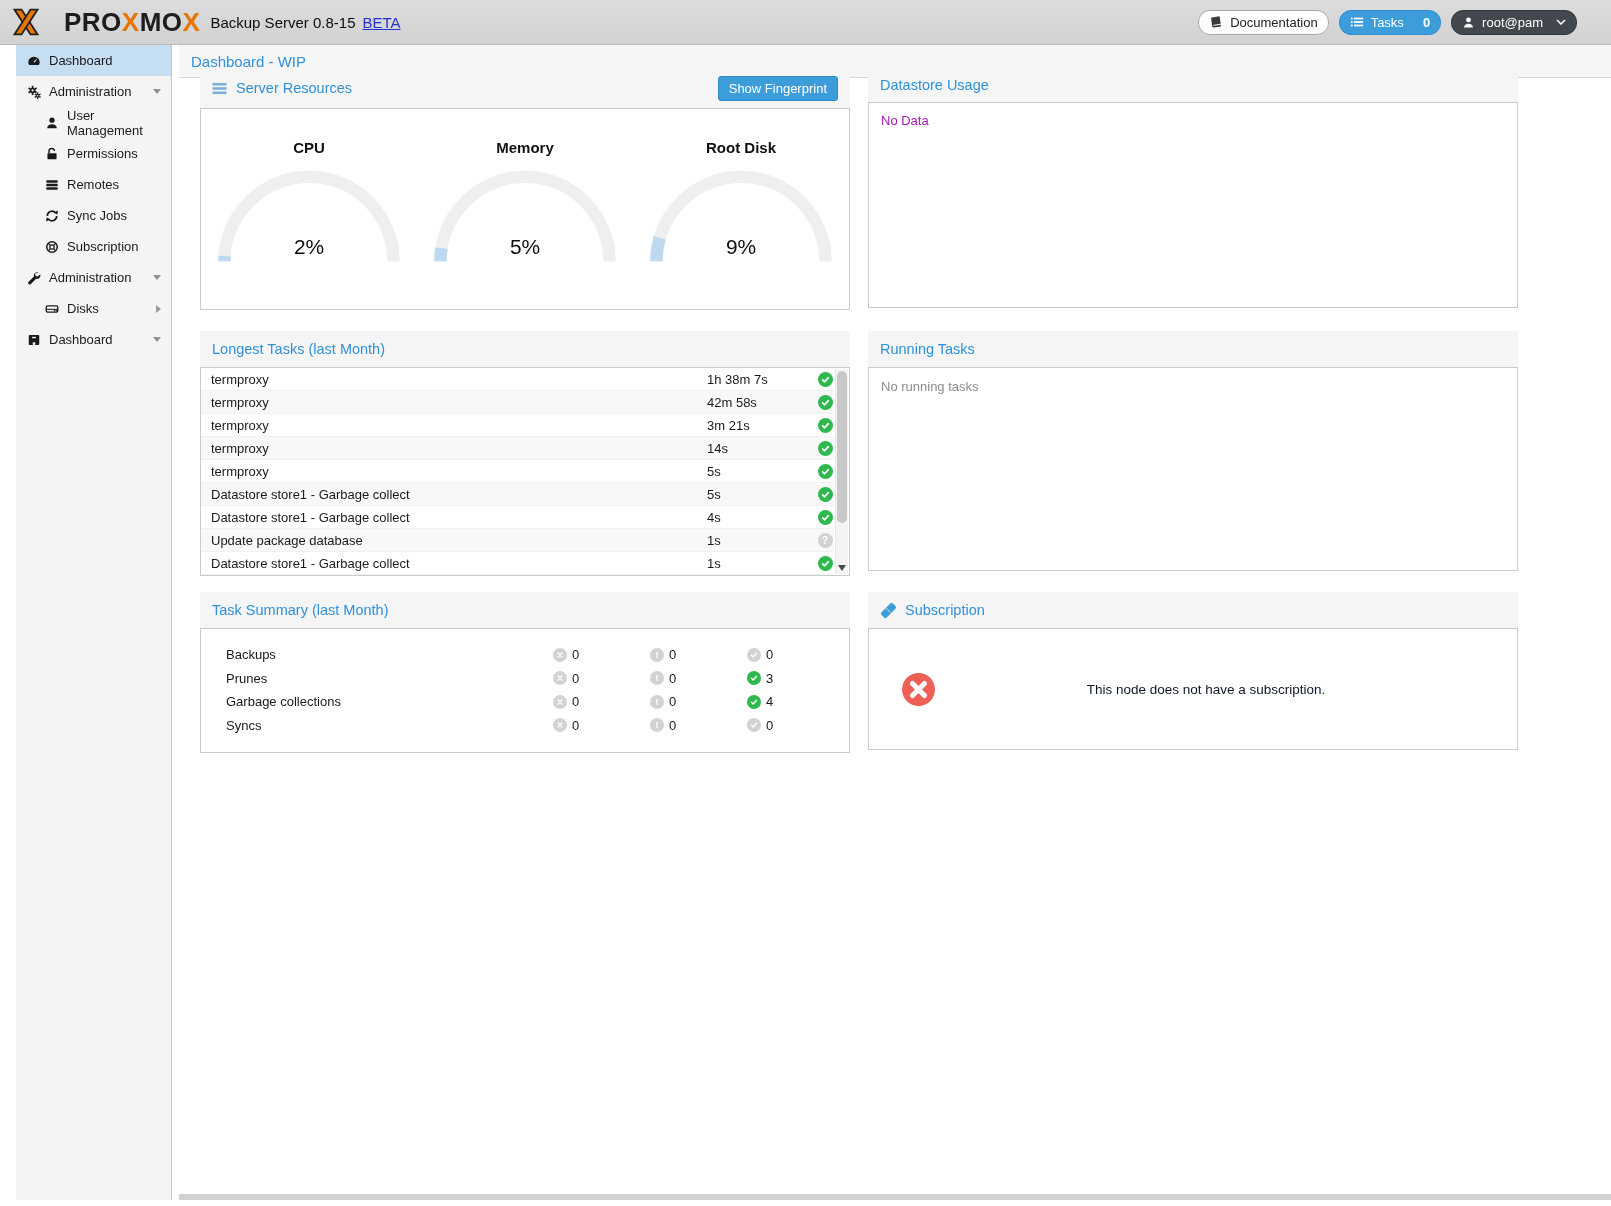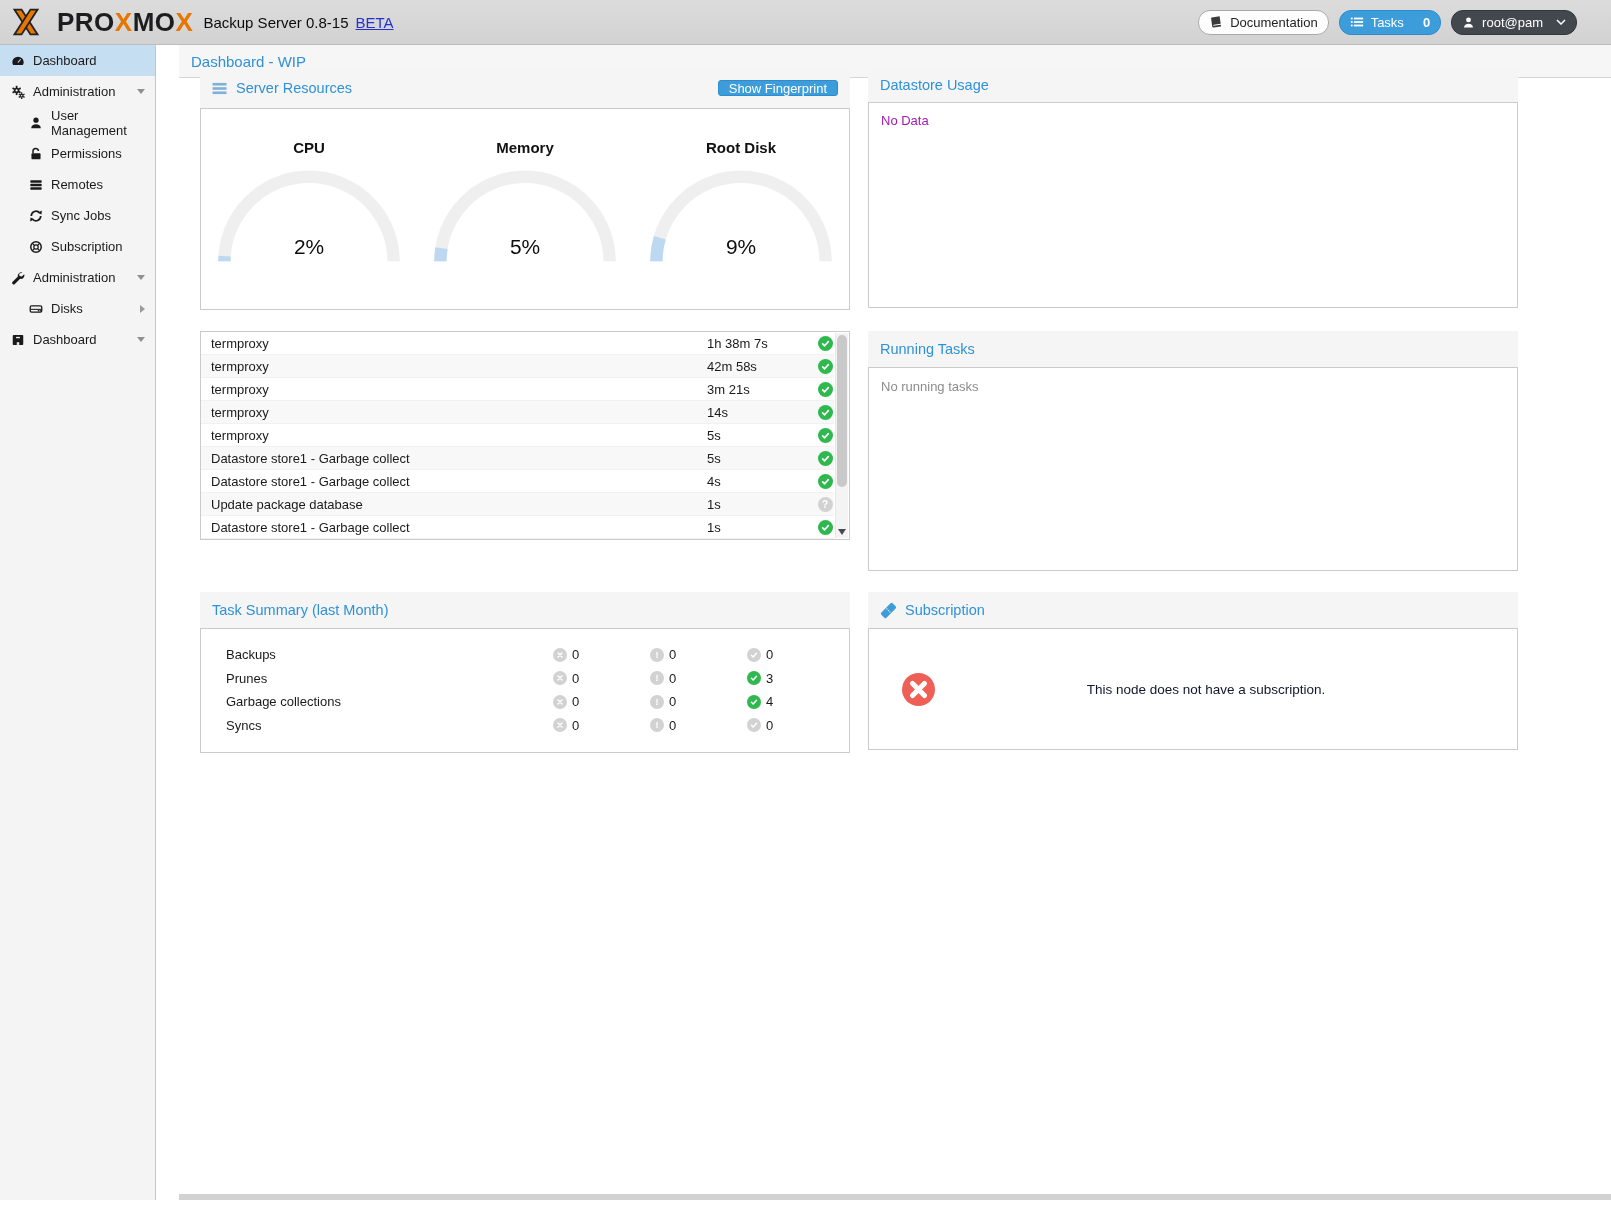--- a/index.html
+++ b/index.html
@@ -3,36 +3,36 @@
 <meta charset="utf-8">
 <style>
   * { margin:0; padding:0; box-sizing:border-box; }
   html,body { width:1611px; height:1206px; }
   body { font-family:"Liberation Sans","DejaVu Sans",sans-serif; background:#fff; position:relative; overflow:hidden; color:#1a1a1a; }
 
   
   .topbar { position:absolute; left:0; top:0; width:1611px; height:45px;
     background:linear-gradient(#dcdcdc,#d2d2d2); border-bottom:1px solid #bcbcbc;
     display:flex; align-items:center; padding:0 34px 0 8px; z-index:5; }
-  .brand { display:flex; align-items:center; gap:13px; }
+  .brand { display:flex; align-items:center; gap:20px; }
   .brand-word { font-weight:bold; font-size:26px; letter-spacing:.5px; color:#1d1d1f; }
   .brand-word .ox { color:#e87500; }
   .product { font-size:15px; margin-left:10px; color:#0c0c0c; }
   .beta-link { font-size:15px; margin-left:7px; color:#2433cf; text-decoration:underline; cursor:pointer; }
   .tb-spacer { flex:1; }
   .tb-btn { height:25px; display:inline-flex; align-items:center; gap:7px; border-radius:12px;
     padding:0 10px; font-size:13px; cursor:pointer; }
   .tb-doc { background:#fdfdfd; border:1px solid #a9a9a9; color:#222; }
   .tb-tasks { background:#3d9ddb; border:1px solid #2f8ccc; color:#fff; margin-left:10px; }
   .tb-tasks .cnt { font-weight:bold; margin-left:12px; }
   .tb-user { background:#42484d; border:1px solid #33383c; color:#fff; margin-left:10px; }
   .tb-user .caret { margin-left:6px; display:inline-flex; }
 
   
-  .sidebar { position:absolute; left:0; top:45px; bottom:6px; width:156px;
+  .sidebar { position:absolute; left:16px; top:45px; bottom:6px; width:156px;
     background:#f4f4f4; border-right:1px solid #c5c5c5; }
   .nav-item { position:relative; height:31px; display:flex; align-items:center; gap:8px;
     padding-left:10px; font-size:13px; cursor:pointer; }
   .nav-item.child { padding-left:28px; }
   .nav-item.selected { background:#c6def2; }
   .nav-icon { width:15px; height:15px; display:inline-flex; align-items:center; justify-content:center; flex:0 0 15px; }
   .nav-icon svg { width:14px; height:14px; }
   .expander { position:absolute; right:10px; width:0; height:0; }
   .expander.down { border-left:4.5px solid transparent; border-right:4.5px solid transparent; border-top:5px solid #8f8f8f; }
   .expander.right { border-top:4.5px solid transparent; border-bottom:4.5px solid transparent; border-left:5px solid #9a9a9a; }
@@ -45,21 +45,21 @@
   .bottombar { position:absolute; left:0; right:0; bottom:0; height:6px; background:#d2d2d2; }
 
   .panel { position:absolute; background:#f5f5f5; width:650px; }
   .panel-hd { display:flex; align-items:center; padding:0 12px; color:#2f91d8; font-size:14.5px; height:36px; }
   .panel-hd .hd-icon { display:inline-flex; margin-right:8px; }
   .panel-bd { background:#fff; border:1px solid #cbcbcb; }
 
   
   .p-sr { left:21px; top:23px; }
   .p-sr .panel-hd { height:40px; }
-  .btn-fingerprint { margin-left:auto; height:16px; background:#3d9ddb; border:1px solid #2f8ccc;
+  .btn-fingerprint { margin-left:auto; height:25px; background:#3d9ddb; border:1px solid #2f8ccc;
     color:#fff; font-size:13px; border-radius:3px; padding:0 10px; display:inline-flex; align-items:center; cursor:pointer; }
   .gauges { display:flex; padding-top:30px; height:200px; }
   .gauge-col { flex:1; text-align:center; }
   .gauge-title { font-size:15px; font-weight:bold; color:#111; margin-bottom:14px; }
   .gauge-svg .track { fill:none; stroke:#efefef; stroke-width:13; }
   .gauge-svg .val { fill:none; stroke:#bcd9f1; stroke-width:13; }
   .gauge-svg text { font-size:22px; fill:#0d0d0d; font-family:"Liberation Sans","DejaVu Sans",sans-serif; }
 
   
   .p-du { left:689px; top:23px; }
@@ -348,20 +348,23 @@
   <section class="panel p-du">
     <div class="panel-hd">
       <span>Datastore Usage</span>
     </div>
     <div class="panel-bd">
       <div class="du-empty">No Data</div>
     </div>
   </section>
 
   <section class="panel p-lt">
+    <div class="panel-hd">
+      <span>Longest Tasks (last Month)</span>
+    </div>
     <div class="panel-bd">
       <div class="lt-list">
 
           <div class="lt-row">
             <span class="lt-name">termproxy</span>
             <span class="lt-dur">1h 38m 7s</span>
             <span class="lt-status">
               <span class="badge ok">
                 <svg viewBox="0 0 12 12">
                   <use href="#check"></use>

